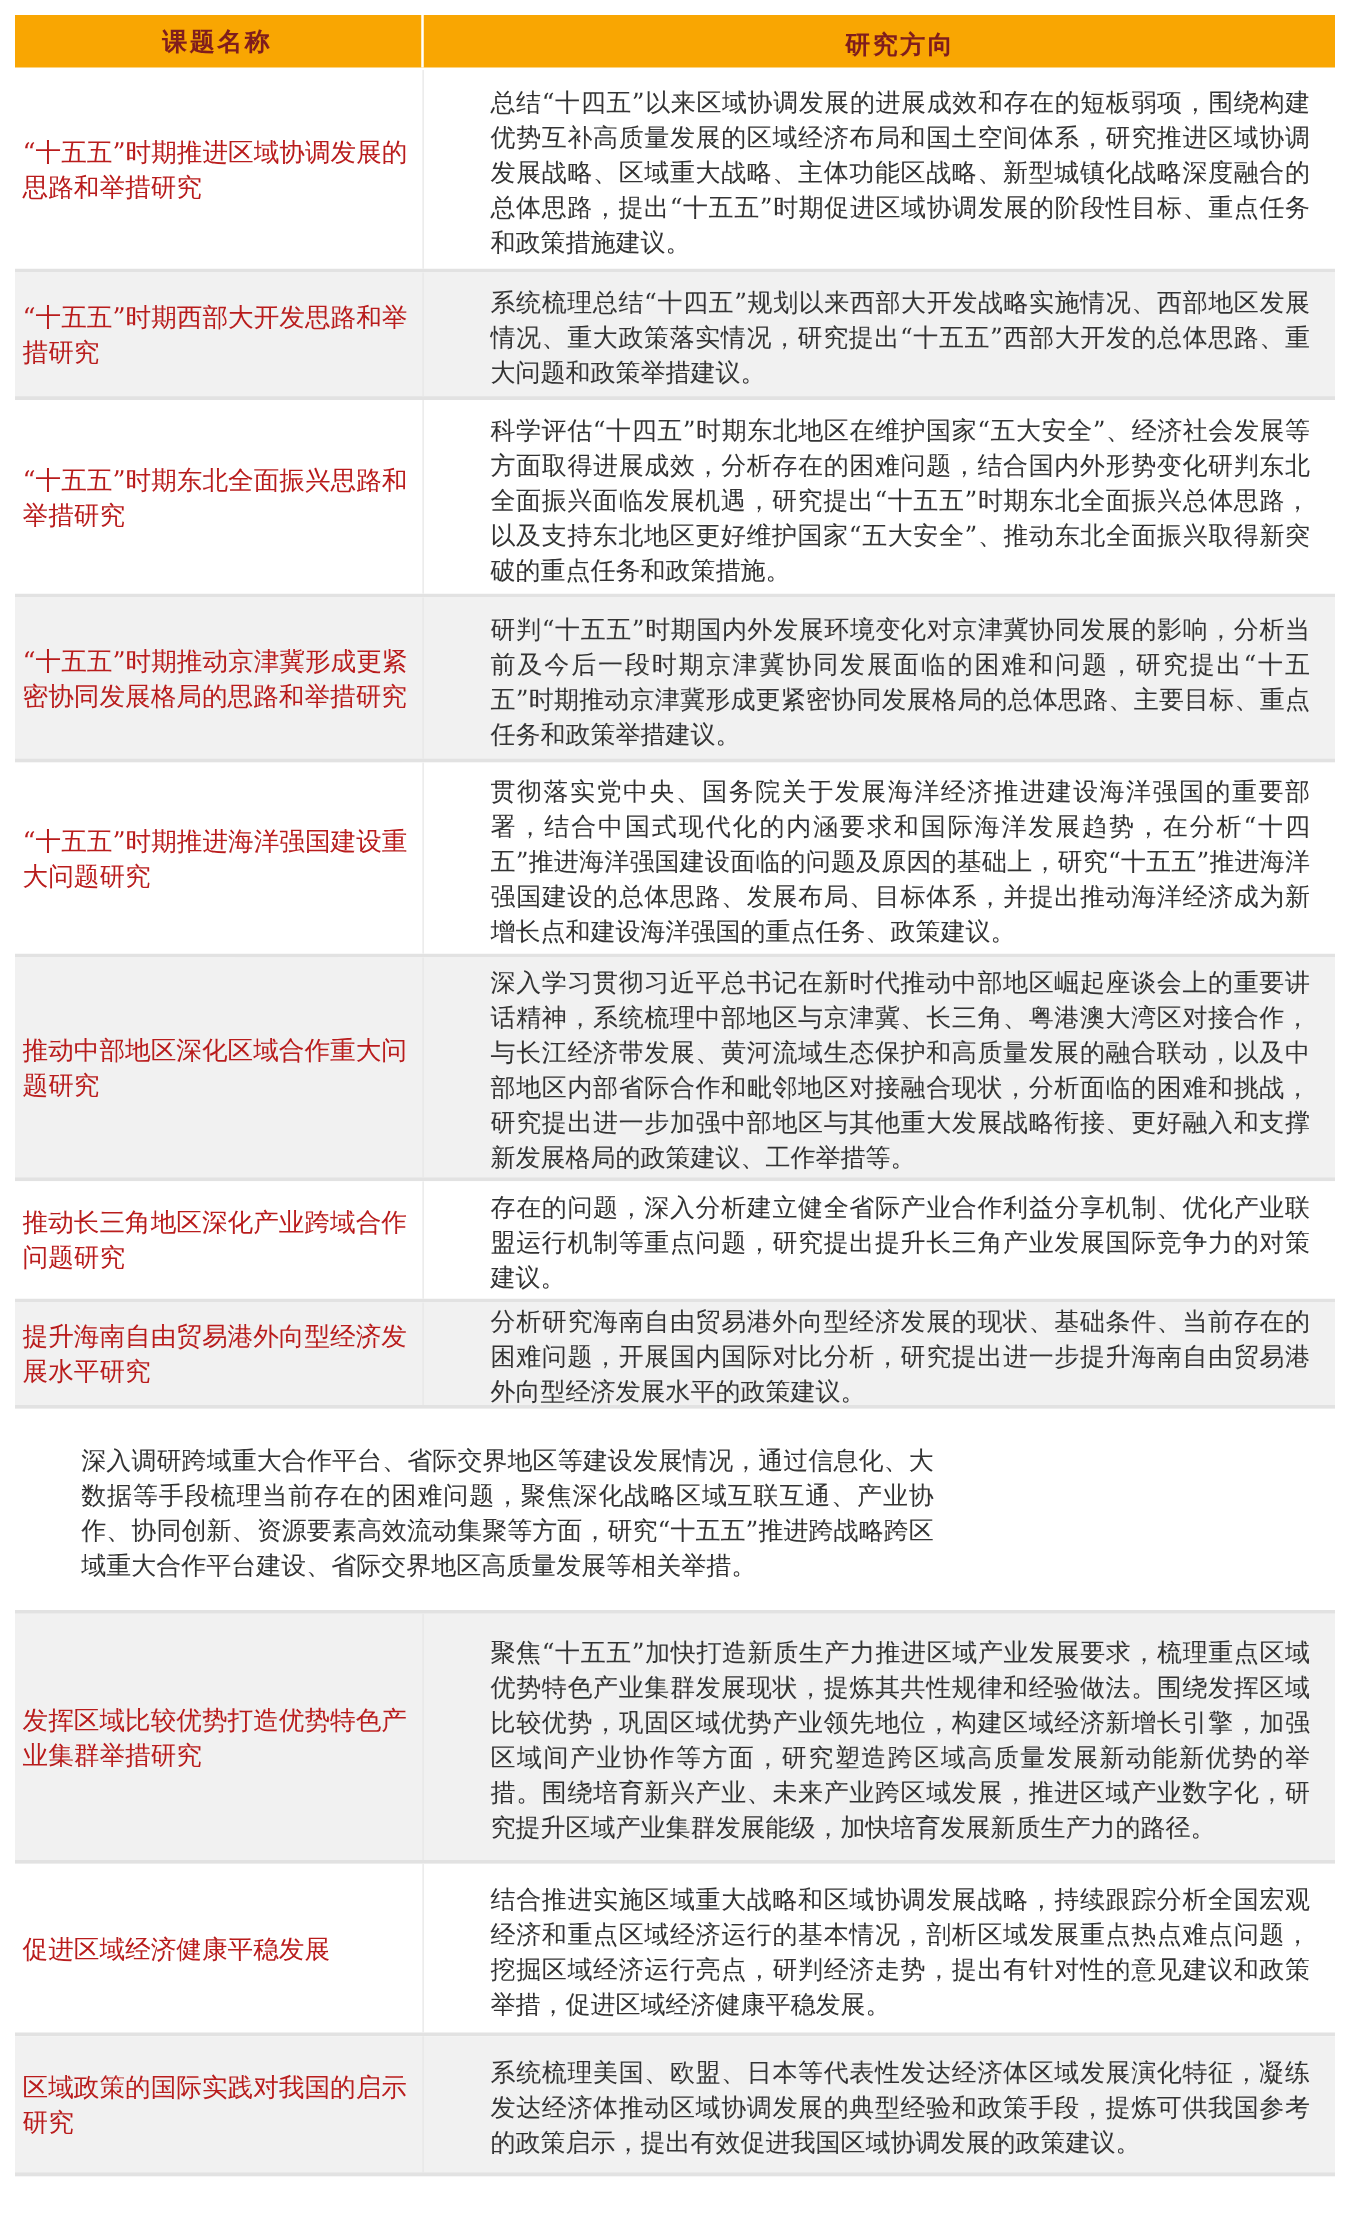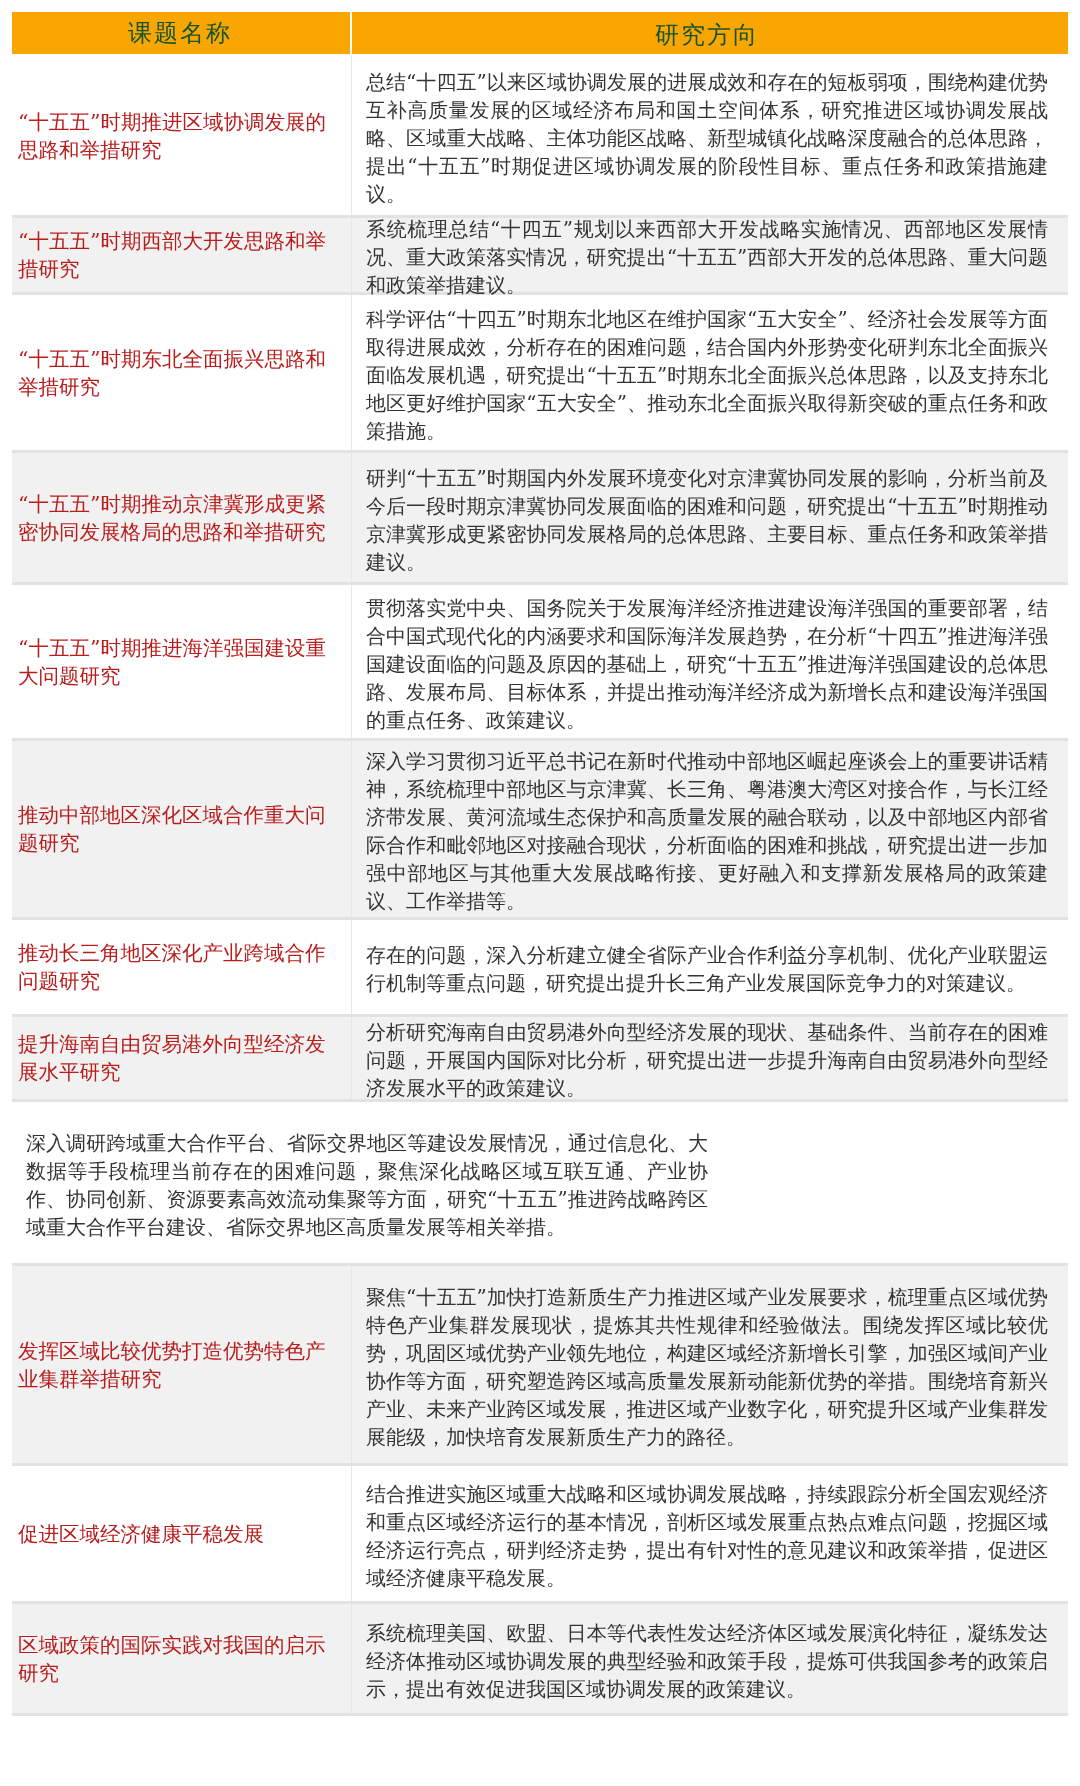--- a/index.html
+++ b/index.html
@@ -1,29 +1,29 @@
 <!DOCTYPE html>
 <html><head>
 <meta charset="utf-8">
 <style>
   html, body { margin: 0; padding: 0; background: #ffffff; }
   body { width: 1080px; height: 1786px; position: relative; overflow: hidden;
          font-family: "DejaVu Serif", "Liberation Serif", serif; color: #333333; }
   .table { position: absolute; left: 12px; top: 12px; width: 1056px; }
   .row { display: flex; border-bottom: 3px solid #e2e2e2; box-sizing: border-box; }
   .row.header { background: #f9a602; height: 44px; border-bottom: 2px solid #ffffff; }
-  .row.header .cell { justify-content: center; font-weight: normal; color: #14532d;
-                      font-size: 24px; letter-spacing: 2px; }
+  .row.header .cell { justify-content: center; font-weight: bold; color: #7f1d1d;
+                      font-size: 20px; letter-spacing: 2px; }
   .row.alt { background: #f1f1f1; }
   .row.plain { background: #ffffff; }
   .cell { display: flex; align-items: center; box-sizing: border-box; }
   .c1 { width: 340px; padding: 0 8px 0 6px; border-right: 1.5px solid #e6e6e6;
         font-size: 20.5px; line-height: 28px; color: #b91c1c; }
   .c2 { width: 716px; padding: 4px 20px 0 14px; font-size: 20px; line-height: 28px;
-        color: #333333; text-align: justify; }
+        color: #333333; text-align: justify; margin-left: 39px; }
   .header .c1 { border-right: 2px solid #ffffff; }
   .watermark { position: absolute; left: 140px; top: 520px; width: 360px; height: 420px;
                pointer-events: none; opacity: 0.07; }
 </style>
 </head>
 <body>
 
 <svg class="watermark" viewBox="0 0 360 420">
   <path d="M180 20 C 80 120, 20 220, 60 330 C 100 410, 220 420, 290 360 C 200 380, 120 330, 130 250 C 140 170, 200 120, 180 20 Z" fill="#888"></path>
   <path d="M240 110 C 300 180, 320 260, 280 330 C 330 280, 340 190, 240 110 Z" fill="#888"></path>
@@ -32,21 +32,21 @@
 <div class="table">
   <div class="row header">
     <div class="cell c1">课题名称</div>
     <div class="cell c2" style="justify-content:center;">研究方向</div>
   </div>
 
   <div class="row plain" style="height:162px;">
     <div class="cell c1">“十五五”时期推进区域协调发展的思路和举措研究</div>
     <div class="cell c2">总结“十四五”以来区域协调发展的进展成效和存在的短板弱项，围绕构建优势互补高质量发展的区域经济布局和国土空间体系，研究推进区域协调发展战略、区域重大战略、主体功能区战略、新型城镇化战略深度融合的总体思路，提出“十五五”时期促进区域协调发展的阶段性目标、重点任务和政策措施建议。</div>
   </div>
-  <div class="row alt" style="height:77px;">
+  <div class="row alt" style="height:102px;">
     <div class="cell c1">“十五五”时期西部大开发思路和举措研究</div>
     <div class="cell c2">系统梳理总结“十四五”规划以来西部大开发战略实施情况、西部地区发展情况、重大政策落实情况，研究提出“十五五”西部大开发的总体思路、重大问题和政策举措建议。</div>
   </div>
   <div class="row plain" style="height:158px;">
     <div class="cell c1">“十五五”时期东北全面振兴思路和举措研究</div>
     <div class="cell c2">科学评估“十四五”时期东北地区在维护国家“五大安全”、经济社会发展等方面取得进展成效，分析存在的困难问题，结合国内外形势变化研判东北全面振兴面临发展机遇，研究提出“十五五”时期东北全面振兴总体思路，以及支持东北地区更好维护国家“五大安全”、推动东北全面振兴取得新突破的重点任务和政策措施。</div>
   </div>
   <div class="row alt" style="height:132px;">
     <div class="cell c1">“十五五”时期推动京津冀形成更紧密协同发展格局的思路和举措研究</div>
     <div class="cell c2">研判“十五五”时期国内外发展环境变化对京津冀协同发展的影响，分析当前及今后一段时期京津冀协同发展面临的困难和问题，研究提出“十五五”时期推动京津冀形成更紧密协同发展格局的总体思路、主要目标、重点任务和政策举措建议。</div>

